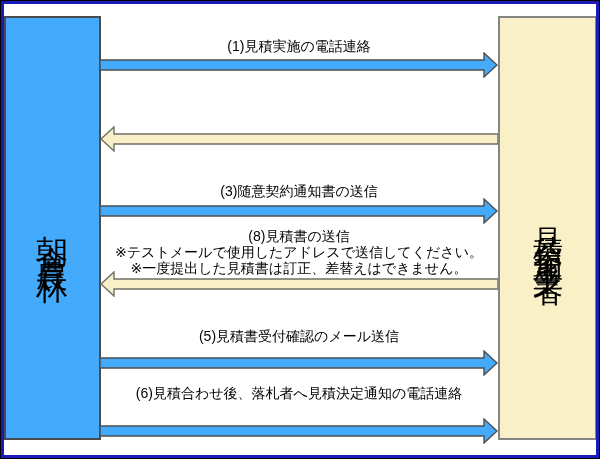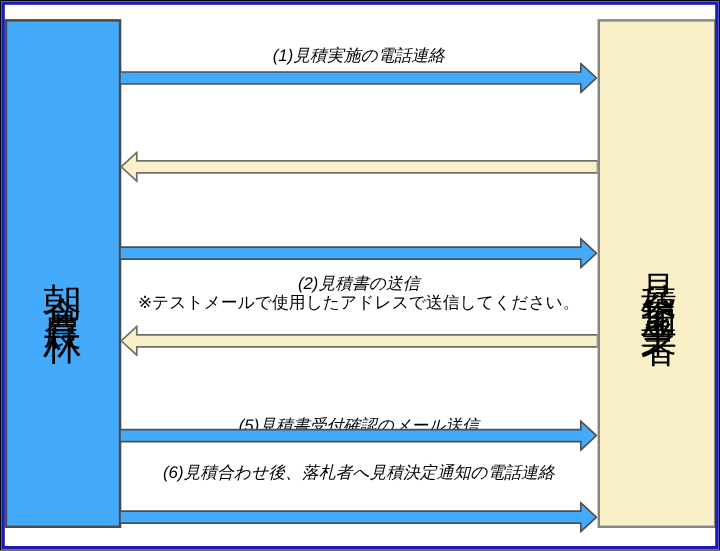--- a/index.html
+++ b/index.html
@@ -27,32 +27,32 @@
     background:#FAF0C8; border:2px solid #848484;
   }
   .vtext {
     writing-mode:vertical-rl; text-orientation:upright;
     color:#000; white-space:nowrap;
   }
   .vtext-left  { font-size:32px; letter-spacing:12px; transform:translateY(6px); }
   .vtext-right { font-size:30px; letter-spacing:8px;  transform:translateY(4px); }
   .arrow-label {
     position:absolute; left:99px; width:398px; text-align:center;
-    font-size:14px; color:#000; z-index:3; white-space:nowrap;font-style:italic;
+    font-size:14px; color:#000; z-index:3; white-space:nowrap;
   }
   .arrow-note {
     position:absolute; left:99px; width:398px; text-align:center;
     font-size:14px; color:#000; z-index:3; white-space:nowrap;
   }
   .arrow { position:absolute; left:99px; width:398px; height:26px; z-index:4; }
   .arrow.blue  polygon { fill:#44AAFB; stroke:#4f4f4f; stroke-width:1.4; }
   .arrow.cream polygon { fill:#FAF0C8; stroke:#6f6f66; stroke-width:1.4; }
   .t37{top:37px}.t51{top:51px}.t107{top:107px}.t125{top:125px}
   .t182{top:182px}.t197{top:197px}.t227{top:227px}.t243{top:243px}
-  .t259{top:259px}.t270{top:270px}.t329{top:345px}.t349{top:349px}
+  .t259{top:259px}.t270{top:270px}.t329{top:327px}.t349{top:349px}
   .t399{top:384px}.t417{top:417px}
 </style>
 </head>
 <body>
 
 <div class="stage">
   <div class="frame"></div>
 
   <div class="entity-box entity-left">
     <div class="vtext vtext-left">朝倉農林</div>
@@ -64,26 +64,28 @@
 
   <div class="arrow-label t37">(1)見積実施の電話連絡</div>
   <svg class="arrow blue t51" viewBox="0 0 398 26">
     <polygon points="0,8 384,8 384,1 397,13 384,25 384,18 0,18"></polygon>
   </svg>
 
   <svg class="arrow cream t125" viewBox="0 0 398 26">
     <polygon points="398,8 14,8 14,1 1,13 14,25 14,18 398,18"></polygon>
   </svg>
 
+  <div class="arrow-label t182">(3)随意契約通知書の送信</div>
   <svg class="arrow blue t197" viewBox="0 0 398 26">
     <polygon points="0,8 384,8 384,1 397,13 384,25 384,18 0,18"></polygon>
   </svg>
 
-  <div class="arrow-label t227">(2)見積書の送信</div>
+  <div class="arrow-label t227">(8)見積書の送信</div>
   <div class="arrow-note t243">※テストメールで使用したアドレスで送信してください。</div>
+  <div class="arrow-note t259">※一度提出した見積書は訂正、差替えはできません。</div>
   <svg class="arrow cream t270" viewBox="0 0 398 26">
     <polygon points="398,8 14,8 14,1 1,13 14,25 14,18 398,18"></polygon>
   </svg>
 
   <div class="arrow-label t329">(5)見積書受付確認のメール送信</div>
   <svg class="arrow blue t349" viewBox="0 0 398 26">
     <polygon points="0,8 384,8 384,1 397,13 384,25 384,18 0,18"></polygon>
   </svg>
 
   <div class="arrow-label t399">(6)見積合わせ後、落札者へ見積決定通知の電話連絡</div>

